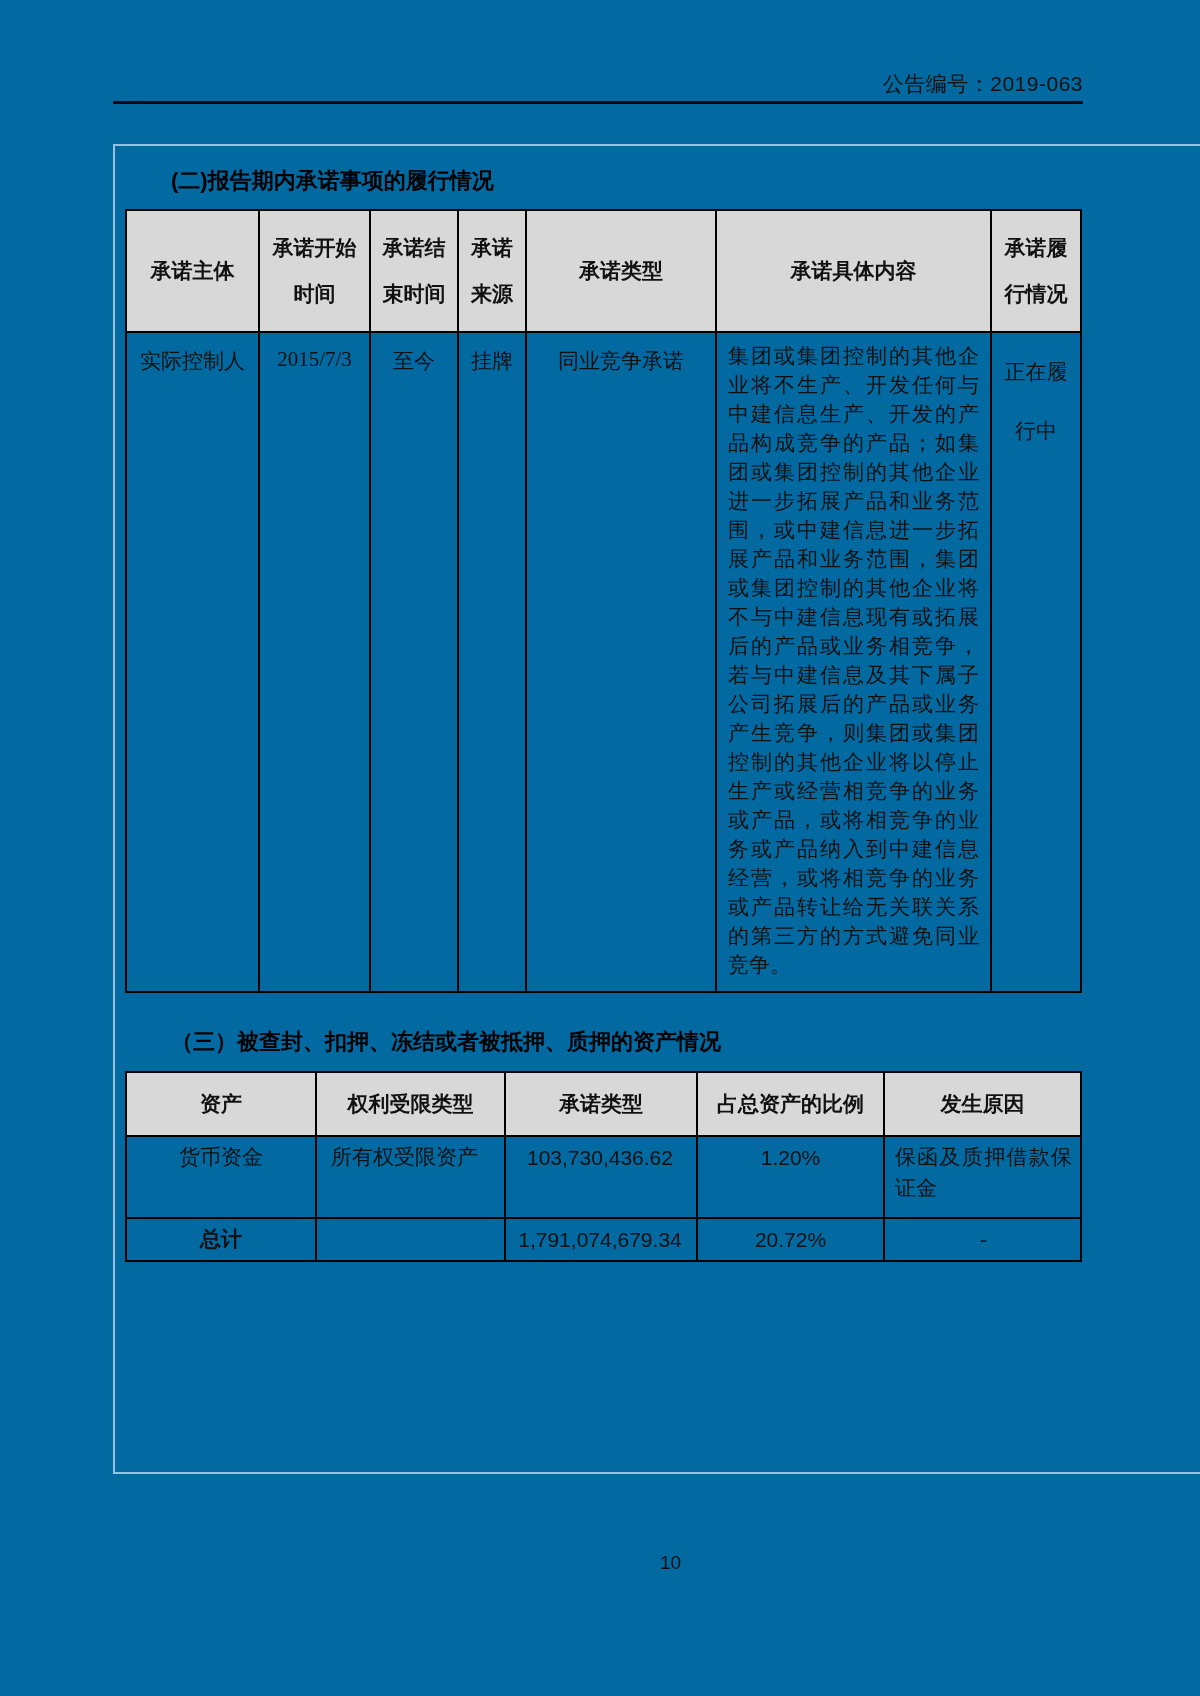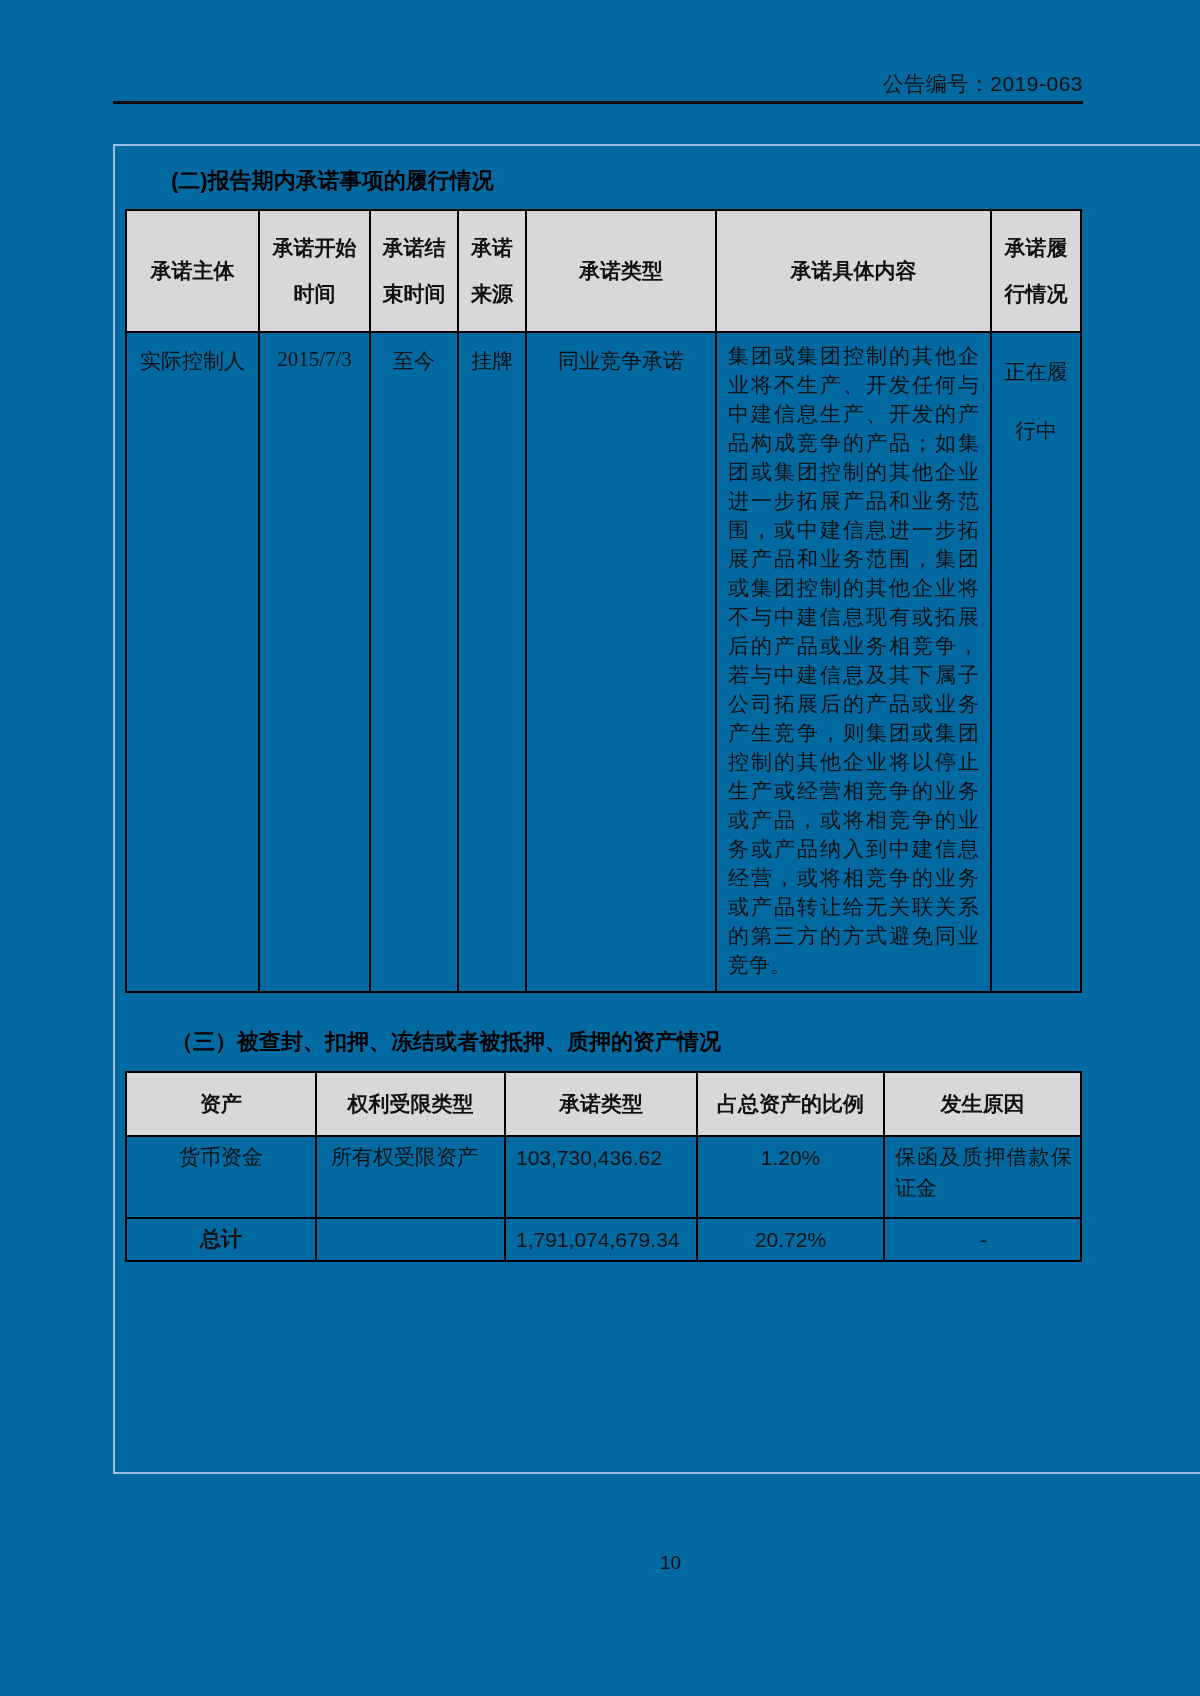--- a/index.html
+++ b/index.html
@@ -92,21 +92,21 @@
     line-height: 31px;
     padding: 5px 10px;
   }
   .tbl2 tr.r1 td { height: 82px; margin-top: 36px; }
   .tbl2 tr.r2 td { height: 40px; }
   .tbl2 tr.r4 td { height: 42px; }
   .tbl2 td.asset { text-align: center; }
   .tbl2 td.asset.bold { font-weight: bold; margin-top: 23px; }
   .tbl2 td.rtype { text-align: left; padding-left: 14px; }
   .tbl2 td.num {
-    text-align: left;
+    text-align: center;
     padding-right: 12px;
     font-family: "Liberation Sans", sans-serif;
   }
   .tbl2 td.pct {
     text-align: center;
     font-family: "Liberation Sans", sans-serif;
   }
   .tbl2 td.reason { text-align: justify; padding-right: 8px; }
   .tbl2 td.reason.dash { text-align: center; }
 

